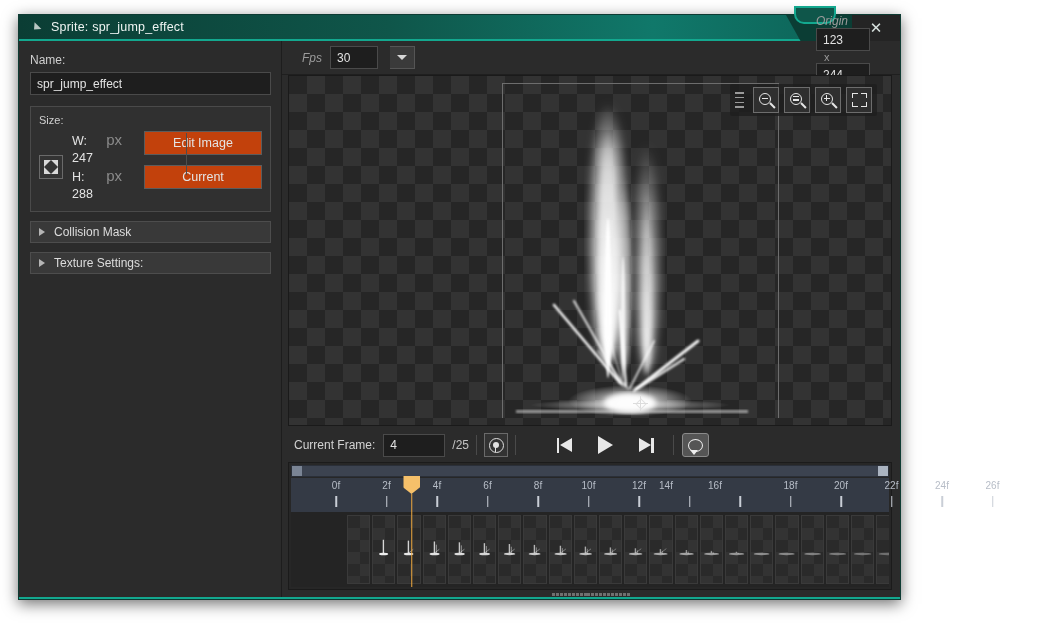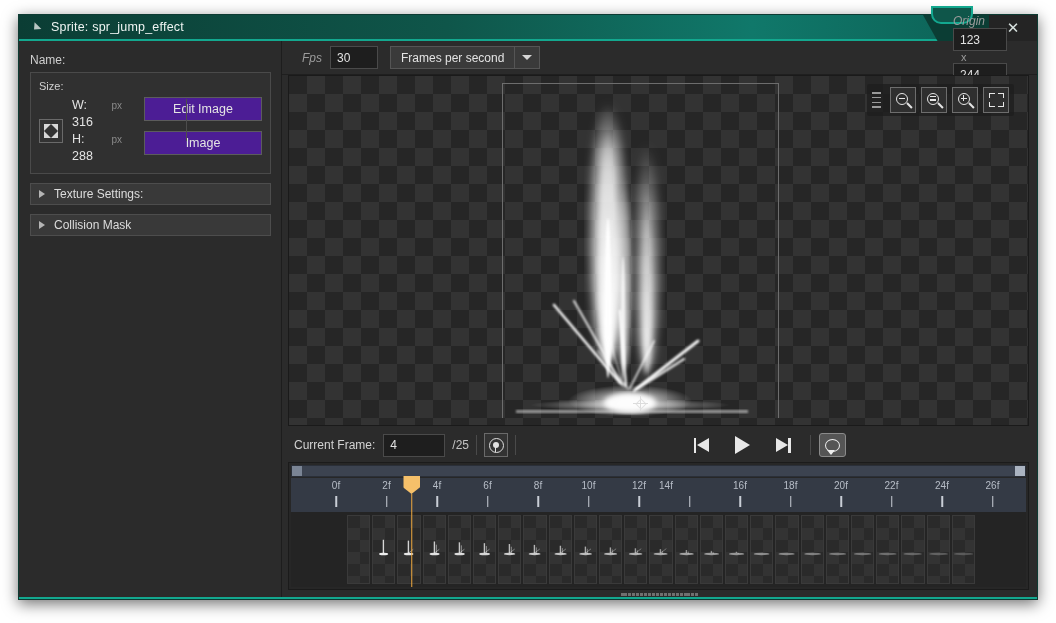--- a/index.html
+++ b/index.html
@@ -6,21 +6,21 @@
   html, body {
     width: 1056px; height: 623px;
     background: #ffffff;
     font-family: "Liberation Sans", sans-serif;
     overflow: hidden;
   }
 
   
   #window {
     position: absolute; left: 18px; top: 14px;
-    width: 1020px; height: 586px;
+    width: 883px; height: 586px;
     background: #2b2b2b;
     border: 1px solid #0e3b33;
     box-shadow: 0 4px 14px rgba(0,0,0,.55);
   }
 
   
   #titlebar {
     position: relative; height: 26px; width: 100%;
     background: linear-gradient(90deg,#0b3d34 0%, #0f564a 42%, #10786a 72%, #0c5d52 100%);
     border-bottom: 2px solid #13a88f;
@@ -70,26 +70,26 @@
   #resize-icon {
     width: 24px; height: 24px; border: 1px solid #6a6a6a; background: #333;
     position: relative; flex: none; margin-right: 9px;
   }
   #resize-icon span { position: absolute; width: 0; height: 0; border-style: solid; }
   #resize-icon .a { top:4px; left:4px; border-width: 7px 7px 0 0; border-color: #d8d8d8 transparent transparent transparent; }
   #resize-icon .b { top:4px; right:4px; border-width: 0 7px 7px 0; border-color: transparent #d8d8d8 transparent transparent; }
   #resize-icon .c { bottom:4px; left:4px; border-width: 7px 0 0 7px; border-color: transparent transparent transparent #d8d8d8; }
   #resize-icon .d { bottom:4px; right:4px; border-width: 0 0 7px 7px; border-color: transparent transparent #d8d8d8 transparent; }
   .dim { color: #e3e3e3; font-size: 12.5px; line-height: 17px; }
-  .unit { color: #8a8a8a; font-size: 10px; margin-left: 6px; }
+  .unit { color: #8a8a8a; font-size: 15px; margin-left: 6px; }
   .dimrow { display: flex; align-items: baseline; }
   #size-div { position: absolute; left: 155px; top: 26px; width: 1px; height: 42px; background: #4d4d4d; }
   #size-btns { margin-left: 22px; }
   .btn {
-    width: 118px; height: 24px; border: 1px solid #5c5c5c; background: #4c1d95;
+    width: 118px; height: 24px; border: 1px solid #5c5c5c; background: #c2410c;
     color: #e4e4e4; font-size: 12.5px; display: flex; align-items: center; justify-content: center;
   }
   #import-btn { margin-top: 10px; }
 
   .accordion {
     margin-top: 9px; height: 22px; background: #393939; border: 1px solid #4d4d4d;
     display: flex; align-items: center; padding-left: 8px; color: #dcdcdc; font-size: 12px;
   }
   .accordion .arrow {
     width: 0; height: 0; margin-right: 9px;
@@ -239,70 +239,70 @@
     <div id="title-text">Sprite: spr_jump_effect</div>
     <div id="notch"></div>
     <div id="notch-inner"></div>
     <div id="close-btn">✕</div>
   </div>
 
   <div id="body">
 
     <div id="left">
       <div class="lbl">Name:</div>
+      <div class="field" id="name-input">spr_jump_effect</div>
 
 
       <div id="size-box">
         <div id="size-title">Size:</div>
         <div id="size-row">
           <div id="size-left">
             <div id="resize-icon">
               <span class="a"></span>
                 <span class="b"></span>
                 <span class="c"></span>
                 <span class="d"></span>
             </div>
             <div>
               <div class="dimrow">
-                <span class="dim">W: 316</span>
+                <span class="dim">W: 247</span>
                 <span class="unit">px</span>
               </div>
               <div class="dimrow">
                 <span class="dim">H: 288</span>
                 <span class="unit">px</span>
               </div>
             </div>
           </div>
           <div id="size-div"></div>
           <div id="size-btns">
             <div class="btn">Edit Image</div>
-            <div class="btn" id="import-btn">Image</div>
-          </div>
-        </div>
-      </div>
-
+            <div class="btn" id="import-btn">Current</div>
+          </div>
+        </div>
+      </div>
+
+      <div class="accordion">
+        <span class="arrow"></span>
+        <span>Collision Mask</span>
+      </div>
       <div class="accordion">
         <span class="arrow"></span>
         <span>Texture Settings:</span>
-      </div>
-      <div class="accordion">
-        <span class="arrow"></span>
-        <span>Collision Mask</span>
       </div>
     </div>
 
     <div id="right">
 
       <div id="toolbar">
         <div id="fps-wrap">
           <span class="tlabel">Fps</span>
           <div class="field" id="fps-input">30</div>
         </div>
         <div class="combo">
-          <div class="disp">Frames per second</div>
           <div class="arw">
               <i></i>
             </div>
         </div>
 
         <div id="origin-wrap">
           <span class="tlabel">Origin</span>
           <div class="field" id="ox">123</div>
           <span id="xsep">x</span>
           <div class="field" id="oy">244</div>
@@ -477,21 +477,21 @@
             <div class="tick-lbl" style="left: 196.5px;">6f</div>
             <div class="tick-mk" style="left: 196.5px;"></div>
             <div class="tick-lbl" style="left: 247px;">8f</div>
             <div class="tick-mk" style="left: 247px;"></div>
             <div class="tick-lbl" style="left: 297.5px;">10f</div>
             <div class="tick-mk" style="left: 297.5px;"></div>
             <div class="tick-lbl" style="left: 348px;">12f</div>
             <div class="tick-mk" style="left: 348px;"></div>
             <div class="tick-lbl" style="left: 375px;">14f</div>
             <div class="tick-mk" style="left: 398.5px;"></div>
-            <div class="tick-lbl" style="left: 449px;">16f</div>
+            <div class="tick-lbl" style="left: 424px;">16f</div>
             <div class="tick-mk" style="left: 449px;"></div>
             <div class="tick-lbl" style="left: 499.5px;">18f</div>
             <div class="tick-mk" style="left: 499.5px;"></div>
             <div class="tick-lbl" style="left: 550px;">20f</div>
             <div class="tick-mk" style="left: 550px;"></div>
             <div class="tick-lbl" style="left: 600.5px;">22f</div>
             <div class="tick-mk" style="left: 600.5px;"></div>
             <div class="tick-lbl" style="left: 651px;">24f</div>
             <div class="tick-mk" style="left: 651px;"></div>
             <div class="tick-lbl" style="left: 701.5px;">26f</div>

